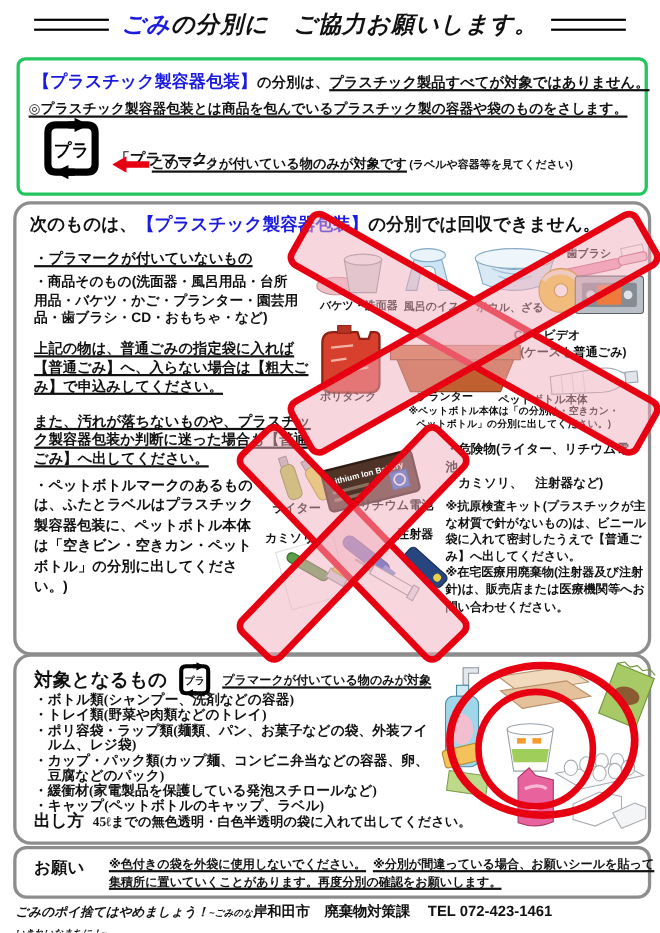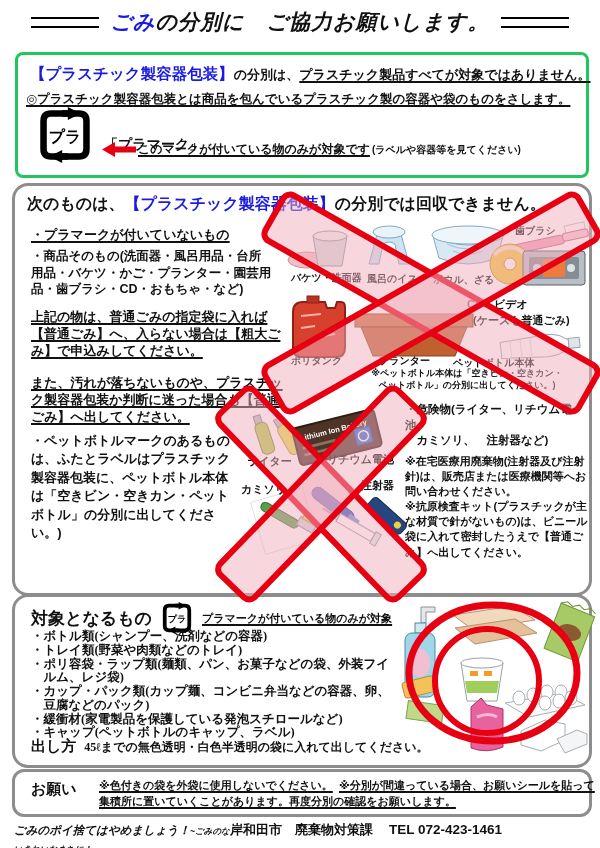--- a/index.html
+++ b/index.html
@@ -179,21 +179,21 @@
     <span class="ilabel" style="left:276px;top:85px">バケツ・洗面器</span>
     <span class="ilabel" style="left:352px;top:86px">風呂のイス</span>
     <span class="ilabel" style="left:418px;top:87px">ボウル、ざる</span>
     <span class="ilabel" style="left:500px;top:38px">歯ブラシ</span>
     <span class="ilabel2" style="left:452px;top:111px">CD・ビデオ</span>
     <span class="ilabel2" style="left:458px;top:127px">(ケースも普通ごみ)</span>
     <span class="ilabel" style="left:276px;top:168px">ポリタンク</span>
     <span class="ilabel" style="left:364px;top:168px">プランター</span>
     <span class="ilabel" style="left:438px;top:170px">ペットボトル本体</span>
     <div class="abs petnote">
-      <span>※ペットボトル本体は「空きビン・空きカン・</span><br>
+      <span>※ペットボトル本体は「の分別は・空きカン・</span><br>
       <span>ペットボトル」の分別に出してください。)</span>
     </div>
 
     <svg class="xoverlay" style="left:256px;top:26px" width="320" height="182" viewBox="0 0 320 182">
       <rect x="-20" y="65" width="360" height="52" rx="8" class="xband" transform="rotate(29.5 160 91)"></rect>
       <rect x="-20" y="65" width="360" height="52" rx="8" class="xband" transform="rotate(-29.5 160 91)"></rect>
     </svg>
 
     <span class="item" style="left:230px;top:222px">
       <svg width="62" height="52" viewBox="0 0 62 52">
@@ -254,22 +254,22 @@
     <svg class="xoverlay" style="left:216px;top:214px" width="180" height="188" viewBox="0 0 180 188">
       <rect x="-38" y="70" width="256" height="48" rx="8" class="xband" transform="rotate(46 90 94)"></rect>
       <rect x="-38" y="70" width="256" height="48" rx="8" class="xband" transform="rotate(-46 90 94)"></rect>
     </svg>
 
     <div class="abs rcol">
       <div class="danger">
         <span>・危険物(ライター、リチウム電池、</span><br>
         <span>　カミソリ、　注射器など)</span>
       </div>
+      <div class="note">※抗原検査キット(プラスチックが主な材質で針がないもの)は、ビニール袋に入れて密封したうえで【普通ごみ】へ出してください。</div>
       <div class="note">※在宅医療用廃棄物(注射器及び注射針)は、販売店または医療機関等へお問い合わせください。</div>
-      <div class="note">※抗原検査キット(プラスチックが主な材質で針がないもの)は、ビニール袋に入れて密封したうえで【普通ごみ】へ出してください。</div>
     </div>
   </div>
 
   <div class="abs gbox box3">
     <div class="abs box3-header">
       <span class="h">対象となるもの</span>
       <svg width="34" height="32" viewBox="0 0 60 60">
         <path d="M 33 53 H 15 Q 7 53 7 45 V 15 Q 7 7 15 7 H 35" fill="none" stroke="#000" stroke-width="7"></path>
         <polygon points="33,0 33,14 47,7" fill="#000"></polygon>
         <path d="M 27 7 H 45 Q 53 7 53 15 V 45 Q 53 53 45 53 H 25" fill="none" stroke="#000" stroke-width="7"></path>

